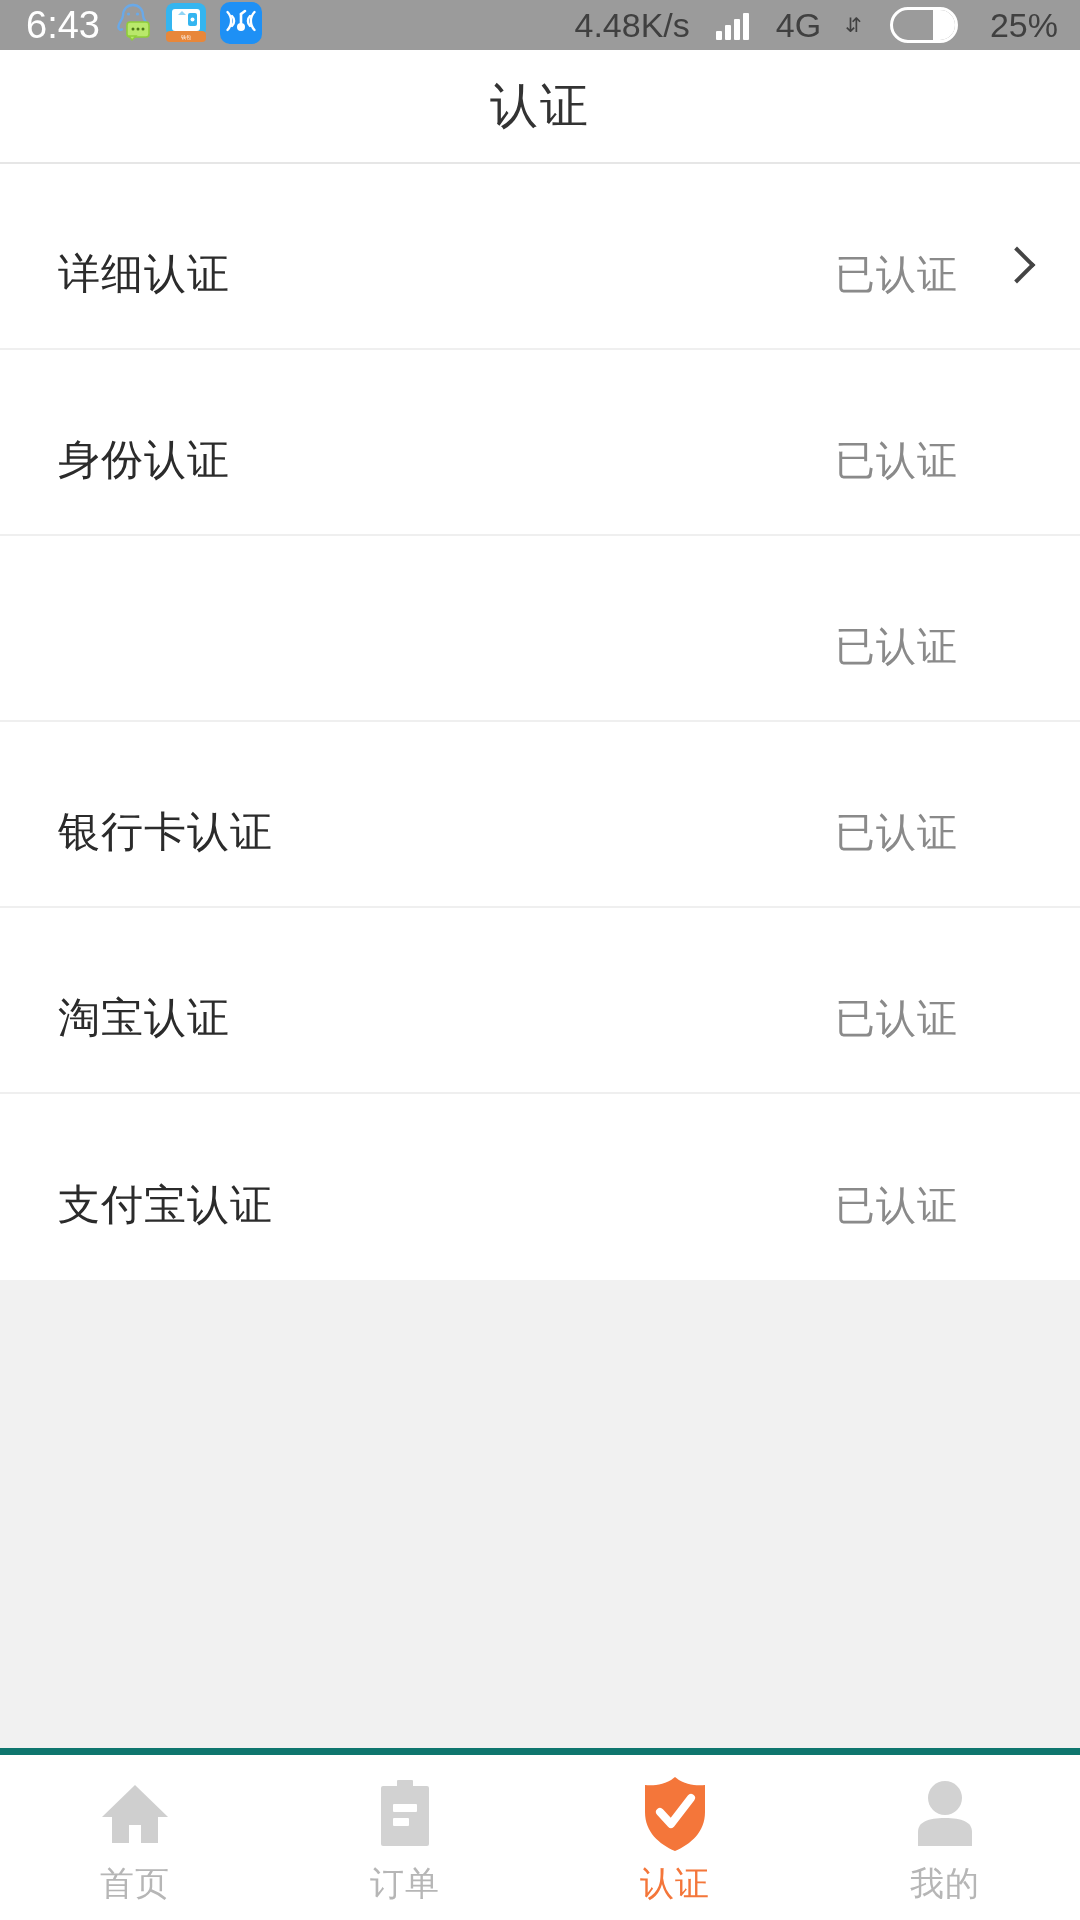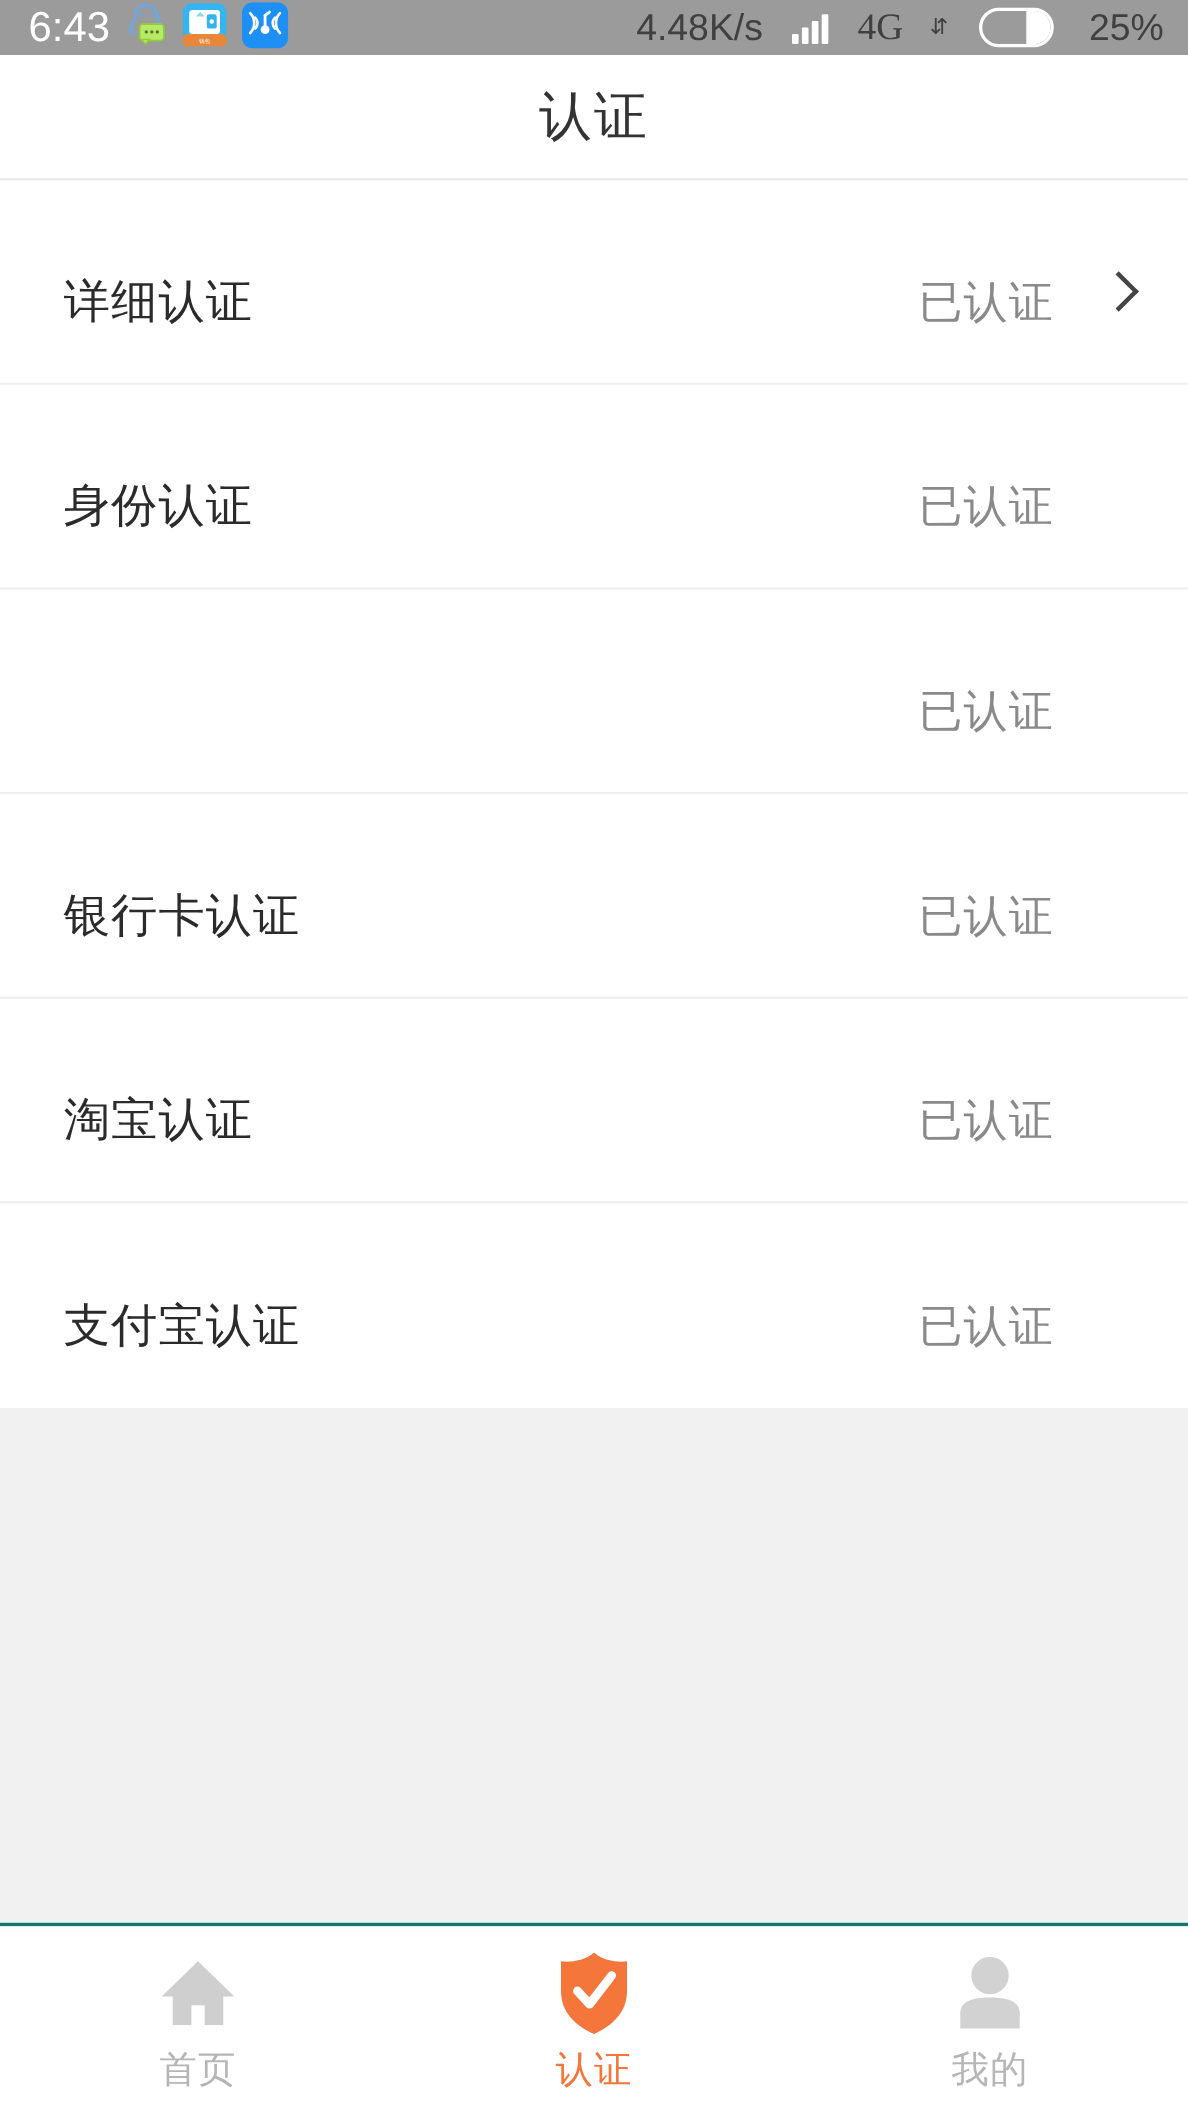--- a/index.html
+++ b/index.html
@@ -48,21 +48,20 @@
     gap: 26px;
     color: #404040;
   }
   .net-speed {
     font-size: 34px;
     line-height: 1;
   }
   .net-type {
     font-size: 34px;
     line-height: 1;
-    font-family: Liberation Serif, serif;
   }
   .battery-pct {
     font-size: 34px;
     line-height: 1;
     margin-left: 6px;
   }
 
   
   .app-ico { display: block; }
 
@@ -168,21 +167,21 @@
     background: #f1f1f1;
   }
 
   
   .bottom-nav {
     flex: 0 0 auto;
     height: 172px;
     background: #ffffff;
     display: flex;
     align-items: stretch;
-    border-top: 3px solid #0f766e;
+    border-top: 7px solid #0f766e;
   }
   .nav-item {
     flex: 1 1 0;
     display: flex;
     flex-direction: column;
     align-items: center;
     justify-content: center;
     padding-top: 8px;
     gap: 10px;
   }
@@ -329,20 +328,31 @@
     <div class="nav-item">
       <span class="nav-icon">
         <svg width="70" height="66" viewBox="0 0 70 66">
           <path d="M35 4 L68 36 L58 36 L58 62 L12 62 L12 36 L2 36 Z" fill="#cfcfcf"></path>
           <rect x="29" y="44" width="12" height="18" fill="#ffffff"></rect>
         </svg>
       </span>
       <span class="nav-label">首页</span>
     </div>
 
+    <div class="nav-item">
+      <span class="nav-icon">
+        <svg width="60" height="68" viewBox="0 0 60 68">
+          <rect x="22" y="0" width="16" height="8" rx="1" fill="#d2d2d2"></rect>
+          <rect x="6" y="6" width="48" height="60" rx="2" fill="#d2d2d2"></rect>
+          <rect x="18" y="24" width="24" height="8" rx="1" fill="#ffffff"></rect>
+          <rect x="18" y="38" width="16" height="8" rx="1" fill="#ffffff"></rect>
+        </svg>
+      </span>
+      <span class="nav-label">订单</span>
+    </div>
 
     <div class="nav-item active">
       <span class="nav-icon">
         <svg width="70" height="76" viewBox="0 0 70 76">
           <path d="M35 1 C26 9 13 10 5 9 L5 36 C5 56 19 68 35 75 C51 68 65 56 65 36 L65 9 C57 10 44 9 35 1 Z" fill="#f4763a"></path>
           <path d="M20 36 L31 48 L51 22" fill="none" stroke="#ffffff" stroke-width="8" stroke-linecap="round" stroke-linejoin="round"></path>
         </svg>
       </span>
       <span class="nav-label">认证</span>
     </div>

